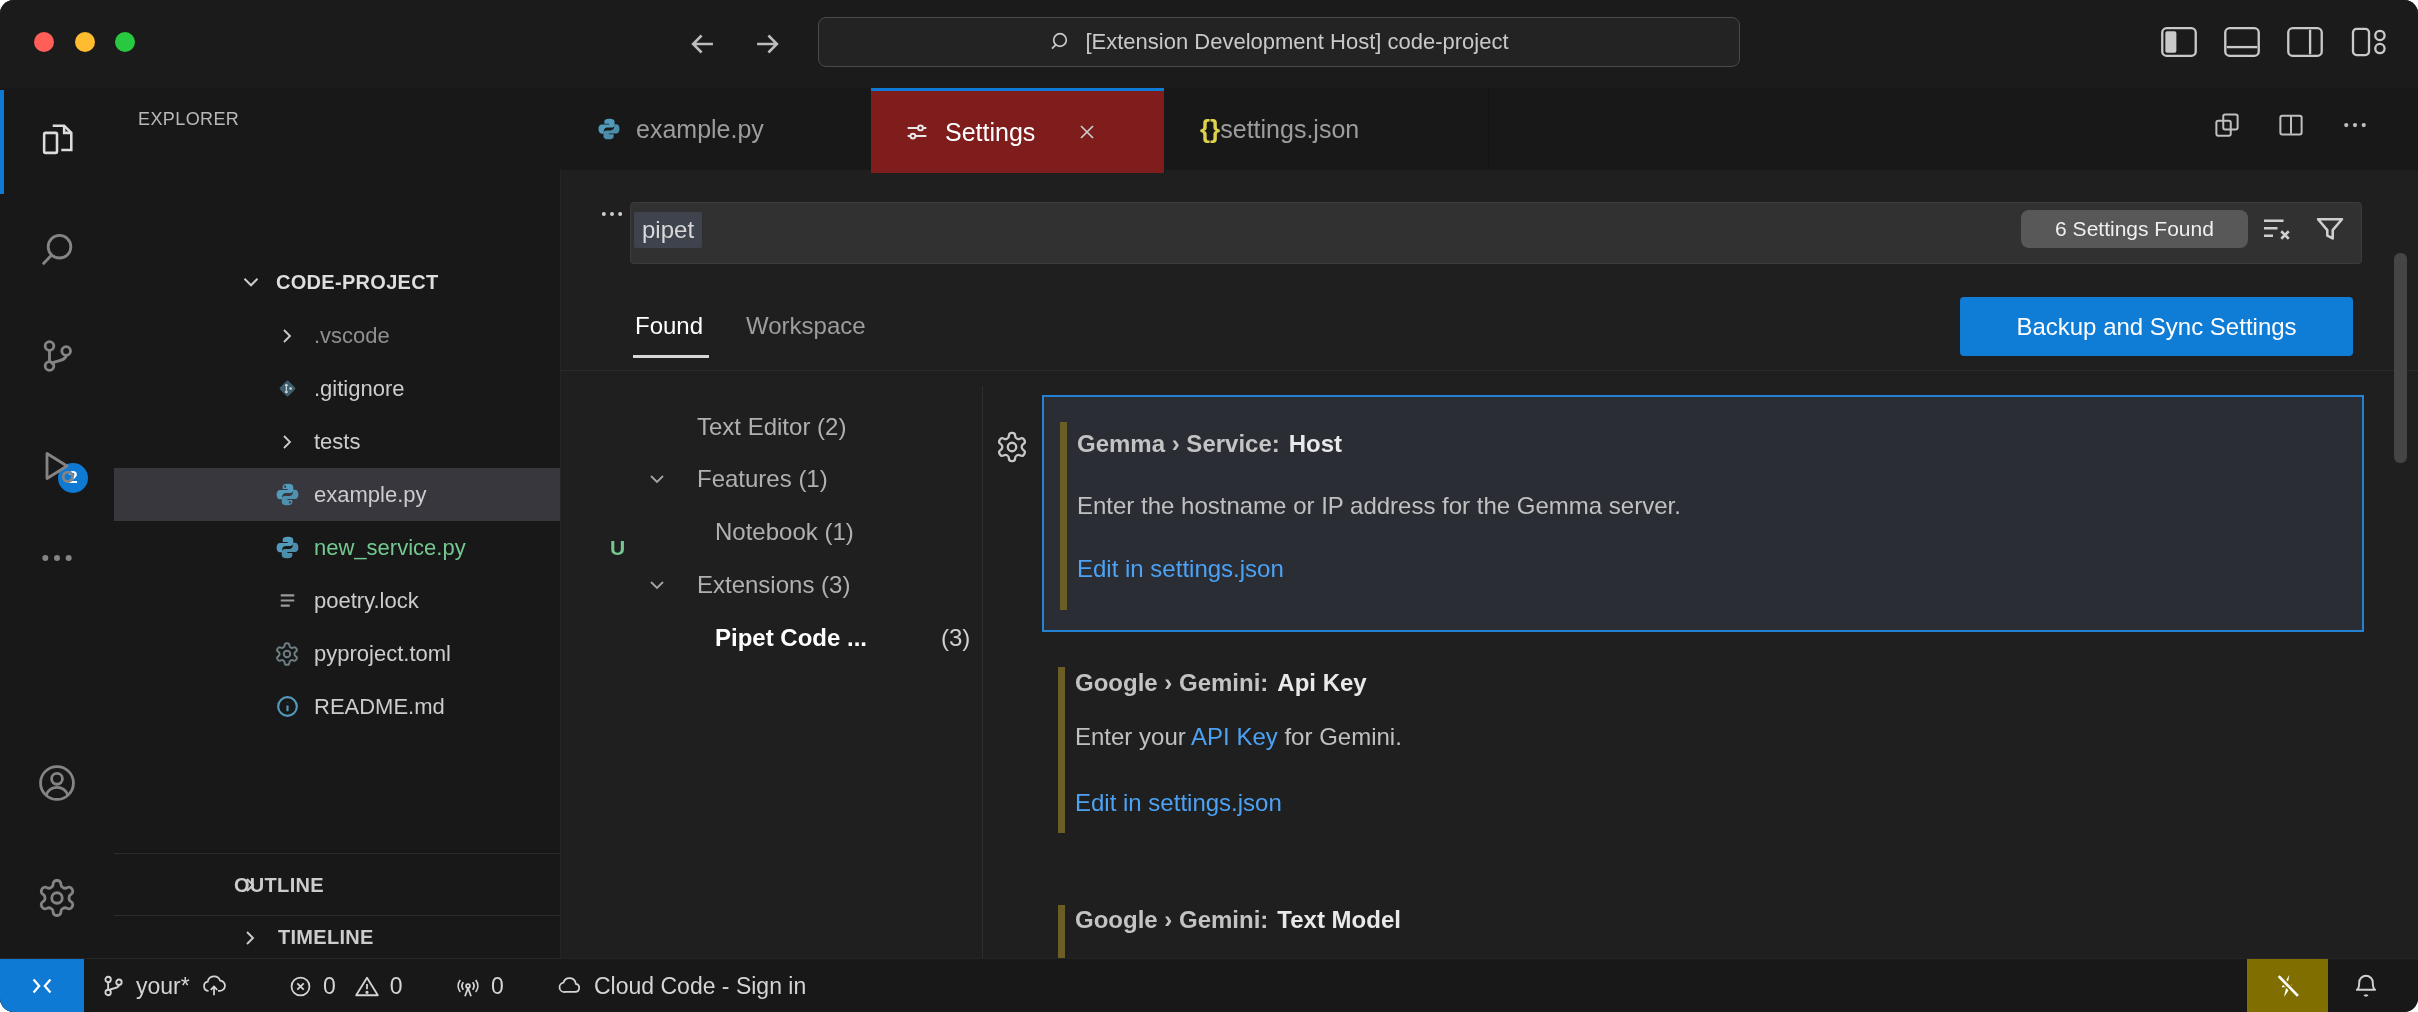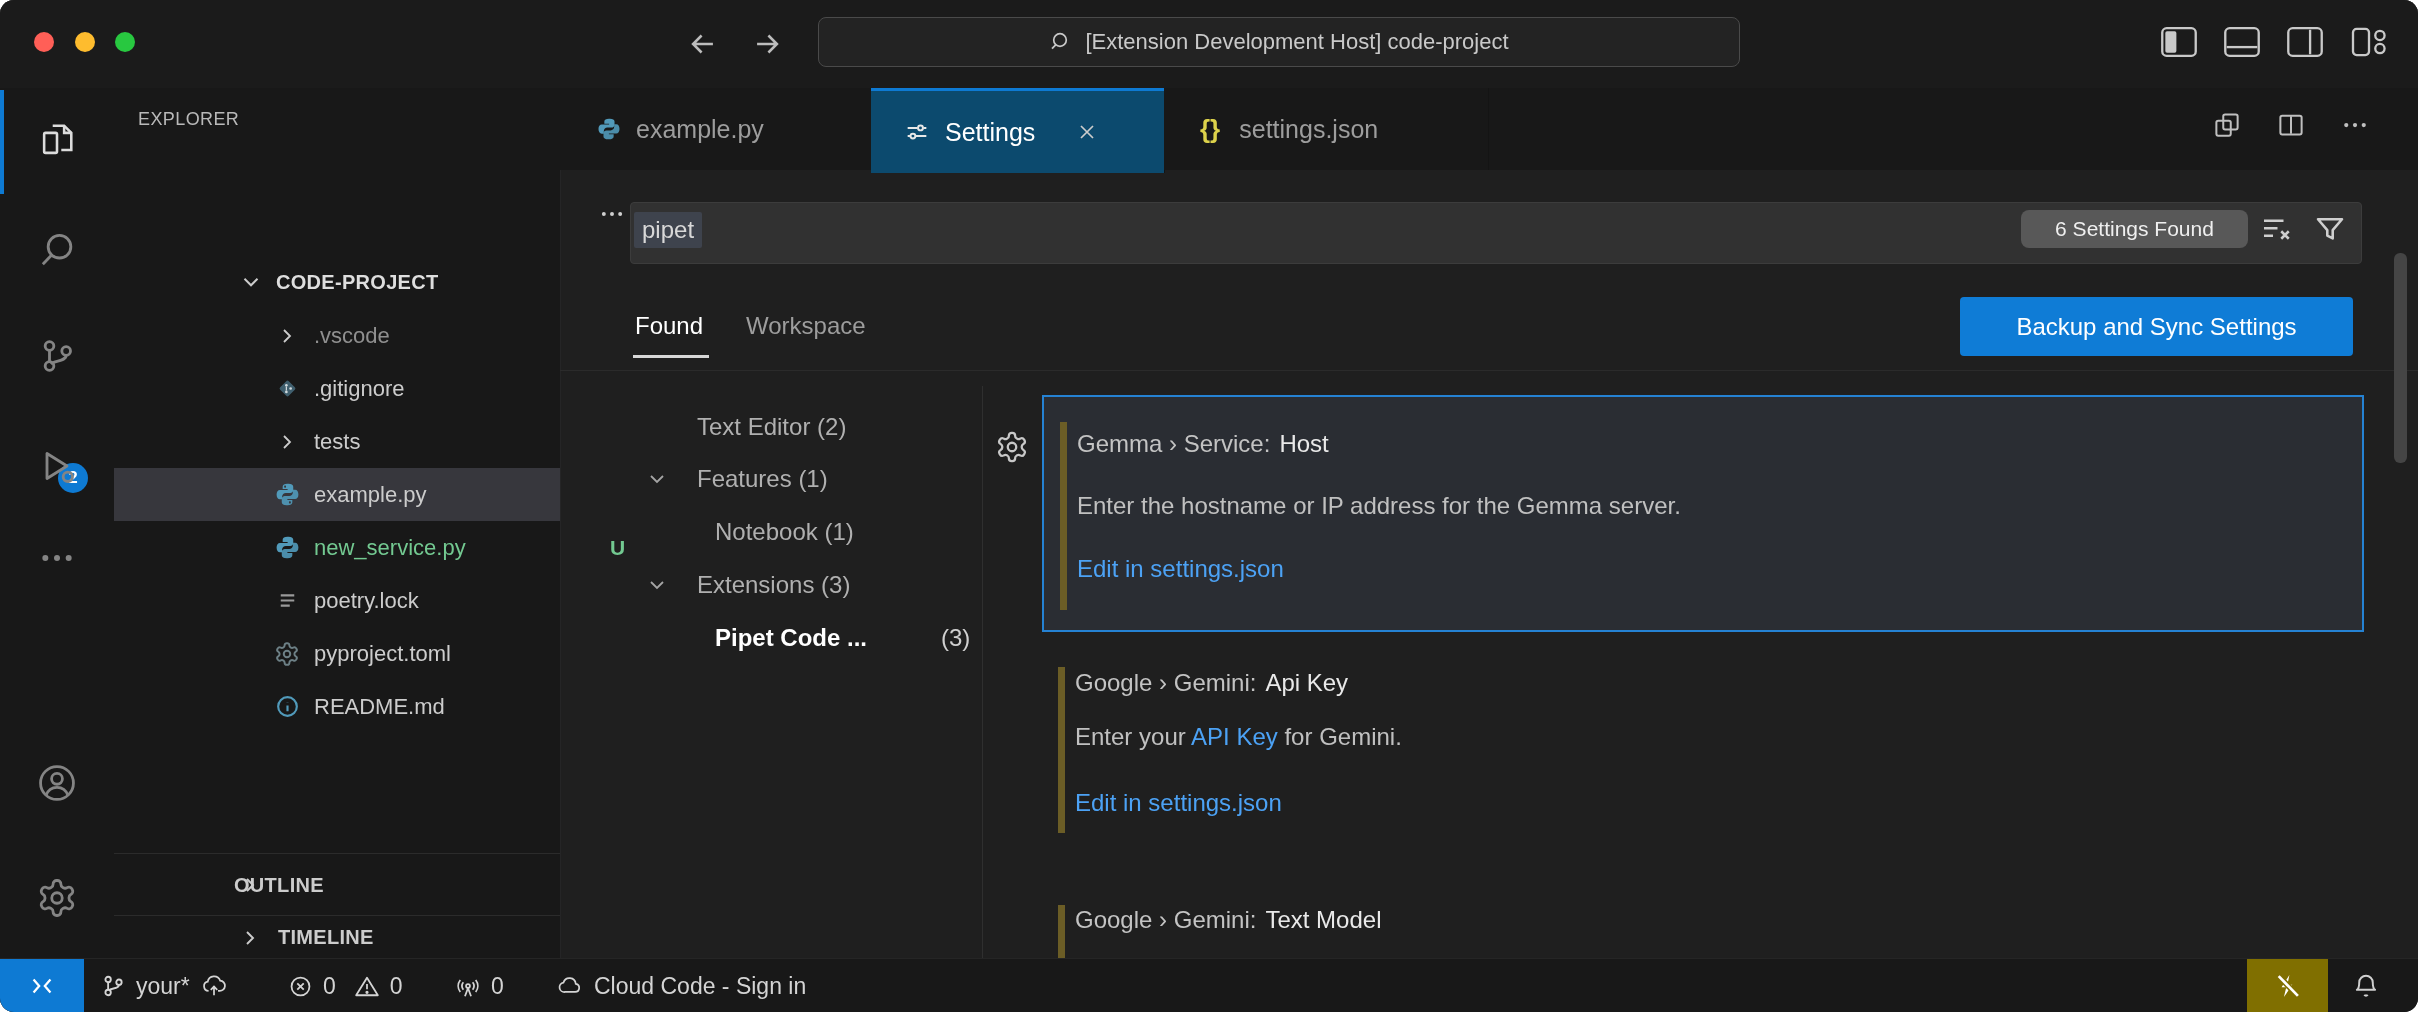--- a/index.html
+++ b/index.html
@@ -33,39 +33,39 @@
   .trow .lbl{position:absolute;left:200px;white-space:nowrap;}
   .trow .fbadge{position:absolute;left:496px;font-size:21px;font-weight:bold;}
   .dim .lbl{color:#8f8f8f;}
   .modified .lbl,.modified .fbadge{color:#e2c08d;}
   .untracked .lbl,.untracked .fbadge{color:#73c991;}
   .sb-section{position:absolute;left:0;width:446px;border-top:1px solid #2b2b2b;display:flex;align-items:center;color:#cccccc;font-weight:bold;font-size:20px;letter-spacing:.3px;}
 
   
   .tabstrip{position:absolute;left:560px;top:88px;width:1858px;height:82px;background:#181818;}
   .tab{position:absolute;top:0;height:82px;display:flex;align-items:center;border-right:1px solid #141414;font-size:25px;color:#9d9d9d;background:#181818;}
-  .tab.active{background:#0c4a6e;border-top:3px solid #0e7ad3;color:#ffffff;}
+  .tab.active{background:#7f1d1d;border-top:3px solid #0e7ad3;color:#ffffff;}
   .ed-actions{position:absolute;top:110px;display:flex;gap:34px;color:#bfbfbf;}
 
   
   .searchbox{position:absolute;left:630px;top:202px;width:1730px;height:60px;background:#313131;border:1px solid #3c3c3c;border-radius:4px;}
   .query{position:absolute;left:634px;top:212px;font-size:24px;color:#d8d8d8;background:#3e434d;padding:4px 8px;border-radius:2px;}
   .count-badge{position:absolute;left:2021px;top:210px;width:227px;height:38px;background:#585858;border-radius:8px;color:#efefef;font-size:21px;display:flex;align-items:center;justify-content:center;}
   .sr-icon{position:absolute;top:211px;color:#cfcfcf;}
   .scope{position:absolute;top:312px;font-size:24px;}
   .scope-underline{position:absolute;left:633px;top:355px;width:76px;height:3px;background:#d7d7d7;}
   .backup-btn{position:absolute;left:1960px;top:297px;width:393px;height:59px;background:#0f7cd6;border-radius:4px;color:#ffffff;font-size:24px;display:flex;align-items:center;justify-content:center;}
   .scope-divider{position:absolute;left:560px;top:370px;width:1858px;height:1px;background:#2b2b2b;}
   .toc-sash{position:absolute;left:982px;top:386px;width:1px;height:572px;background:#2f2f2f;}
   .toc-row{position:absolute;height:53px;display:flex;align-items:center;font-size:24px;color:#b0b0b0;}
   .toc-row .chev{position:absolute;left:645px;color:#a5a5a5;}
   .setting-card{position:absolute;left:1042px;width:1318px;}
   .card-focus{border:2px solid #2582d3;background:#2a2d33;}
   .mod-bar{position:absolute;width:7px;background:#6b5d26;}
-  .s-title{position:absolute;left:33px;font-size:24px;font-weight:normal;white-space:nowrap;}
+  .s-title{position:absolute;left:33px;font-size:24px;font-weight:bold;white-space:nowrap;}
   .s-cat{color:#c3c3c3;}
   .s-name{color:#e9e9e9;margin-left:9px;}
   .s-desc{position:absolute;left:33px;font-size:24px;color:#c0c0c0;white-space:nowrap;}
   .s-link{color:#4ca2f5;}
   .row-gear{position:absolute;left:995px;top:430px;color:#c8c8c8;}
   .scroll-thumb{position:absolute;left:2394px;top:253px;width:13px;height:210px;background:#454545;border-radius:6px;}
 
   
   .statusbar{position:absolute;left:0;top:958px;width:2418px;height:54px;background:#181818;border-top:1px solid #252525;color:#d4d4d4;font-size:23px;}
   .remote{position:absolute;left:0;top:0;width:84px;height:54px;background:#0e7ad3;display:flex;align-items:center;justify-content:center;color:#ffffff;}
@@ -320,21 +320,21 @@
       </span>
       <span style="margin-left:14px;">Settings</span>
       <span style="margin-left:40px;color:#cccccc;">
         <svg width="24" height="24" viewBox="0 0 24 24" fill="none" stroke="currentColor" stroke-width="1.7">
             <path d="M6 6l12 12M18 6L6 18"></path>
           </svg>
       </span>
     </div>
     <div class="tab" style="left:604px;width:324px;">
       <span style="margin-left:36px;color:#ddd24b;font-weight:bold;font-size:26px;">{}</span>
-      <span style="margin-left:19px;">settings.json</span>
+      <span style="margin-left:0;">settings.json</span>
     </div>
   </div>
 
   <div class="ed-actions" style="left:2212px;">
     <span>
       <svg width="30" height="30" viewBox="0 0 24 24" fill="none" stroke="currentColor" stroke-width="1.6">
           <rect x="9" y="3.5" width="11.5" height="12" rx="1.5"></rect>
           <rect x="3.5" y="8.5" width="11.5" height="12" rx="1.5"></rect>
         </svg>
     </span>

